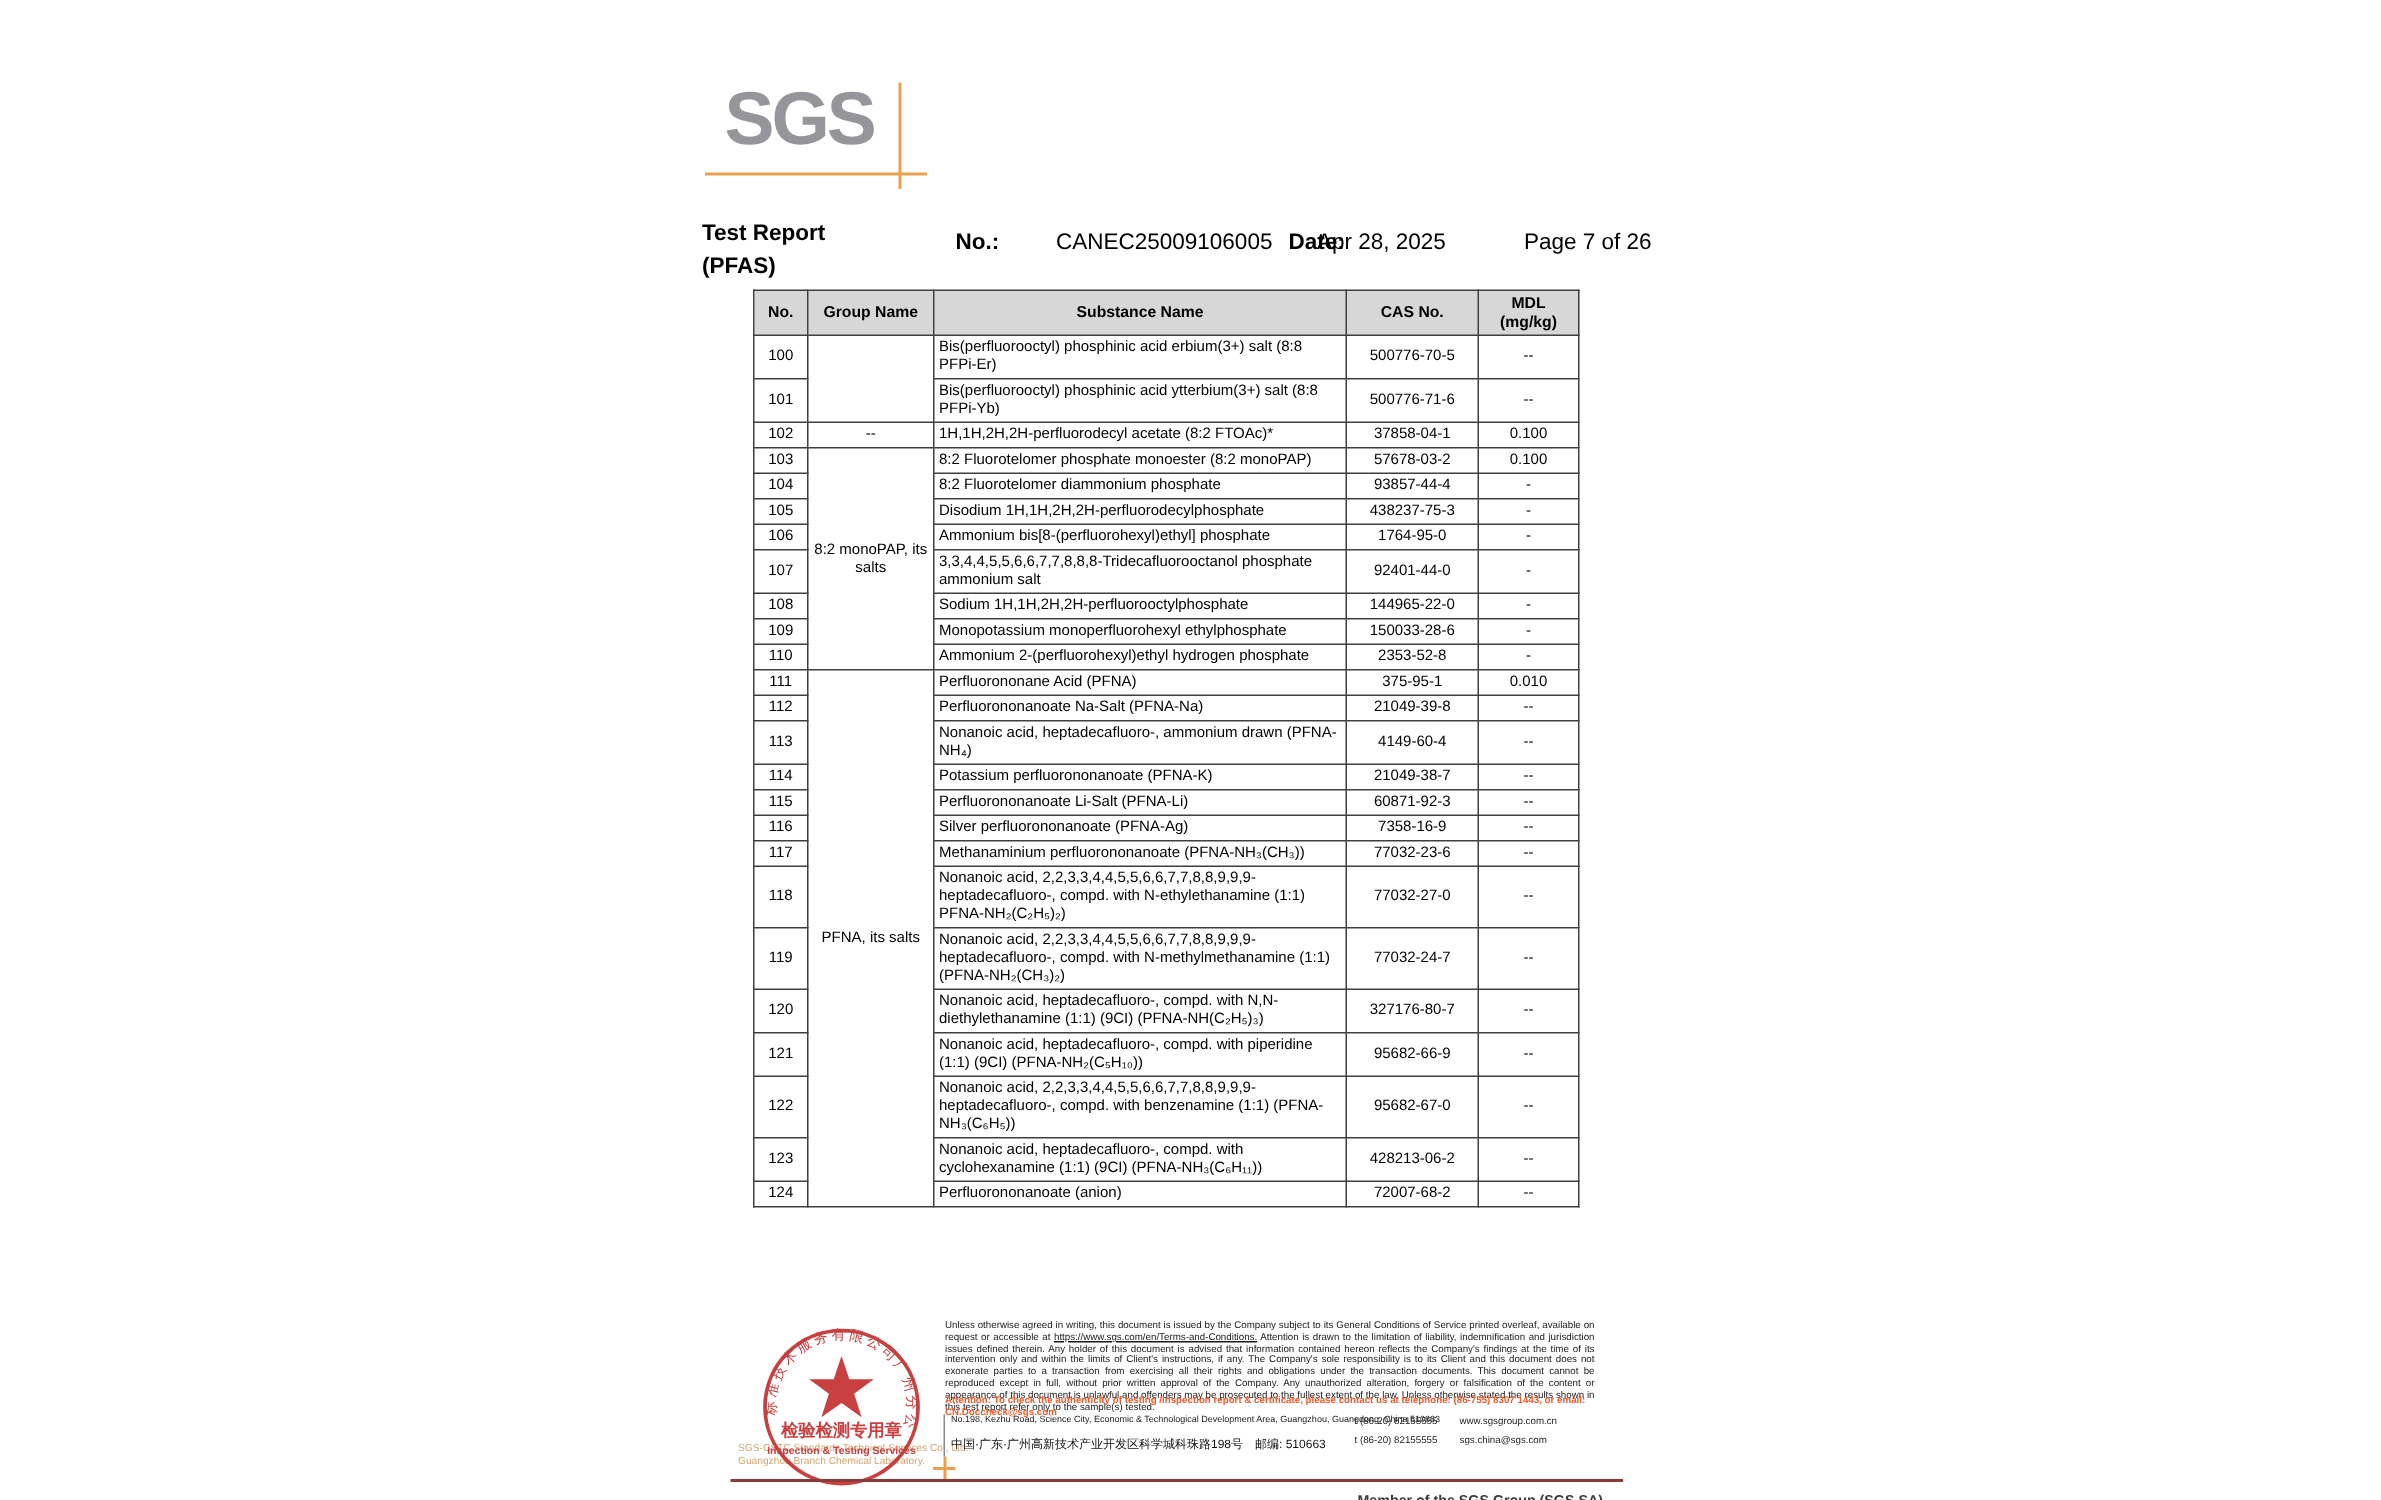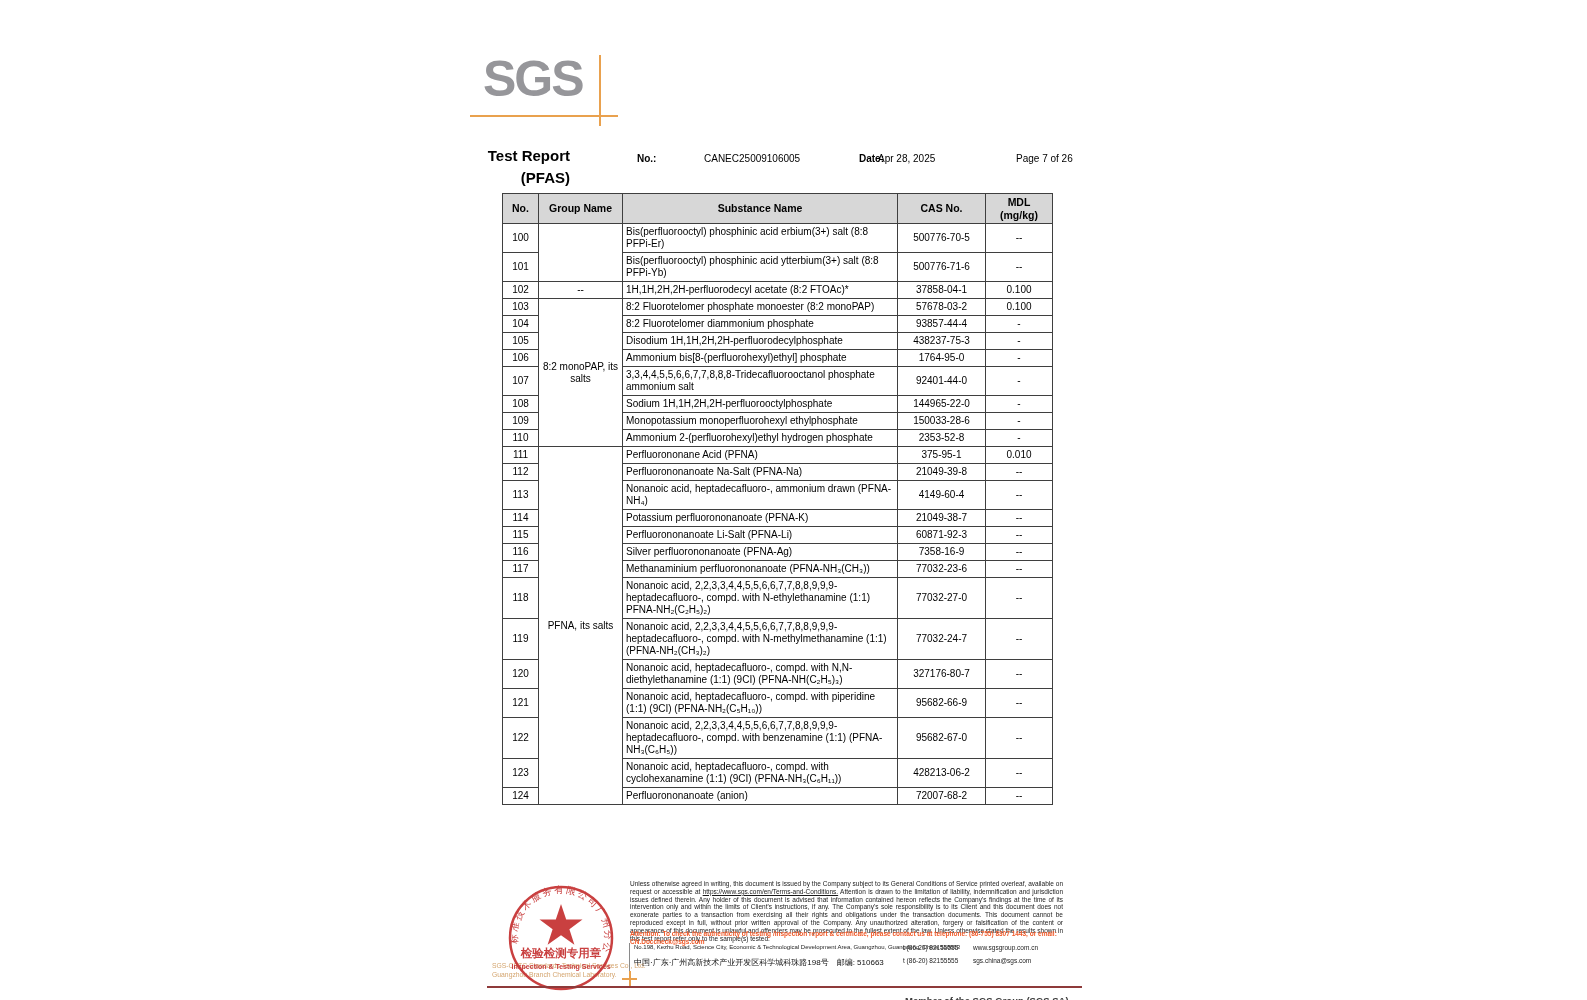--- a/index.html
+++ b/index.html
@@ -6,22 +6,22 @@
   html,body { background:#ffffff; }
   body { width:1587px; height:1000px; font-family:"Liberation Sans","DejaVu Sans",sans-serif; color:#111; }
   #page { position:relative; width:1587px; height:1000px; background:#fff; overflow:hidden;margin-top:40px; }
 
   
   .logo-text { position:absolute; left:483px; top:12px; font-size:50px; font-weight:bold; color:#96969a; letter-spacing:-2px; line-height:1.1; }
   .logo-hline { position:absolute; left:470px; top:75px; width:148px; height:2px; background:#e9a14e; }
   .logo-vline { position:absolute; left:599px; top:15px; width:2px; height:71px; background:#e9a14e; }
 
   
-  .report-title { position:absolute; left:468px; top:105px; width:102px; text-align:right; font-size:15px; font-weight:bold; line-height:22px; color:#000; }
-  .meta { position:absolute; top:113px; font-size:10px; color:#000; }
+  .report-title { position:absolute; left:468px; top:105px; width:102px; text-align:left; font-size:15px; font-weight:bold; line-height:22px; color:#000; }
+  .meta { position:absolute; top:113px; font-size:15px; color:#000; }
   .meta.bold { font-weight:bold; }
   #no-label{left:637px;} #no-value{left:704px;} #date-label{left:859px;} #date-value{left:878px;} #page-number{left:1016px;}
 
   
   table.subst { position:absolute; left:502px; top:153px; width:550px; border-collapse:collapse; table-layout:fixed; font-size:10px; line-height:1.2; color:#000; }
   table.subst th, table.subst td { border:1px solid #3f3f3f; padding:2px 3px; }
   table.subst th { background:#d7d7d7; font-weight:bold; text-align:center; height:30px; font-size:10.5px; white-space:pre-line; vertical-align:middle; }
   td.c-no, td.c-group, td.c-cas, td.c-mdl { text-align:center; vertical-align:middle; }
   td.c-sub { text-align:left; vertical-align:middle; padding-left:5px; }
 

